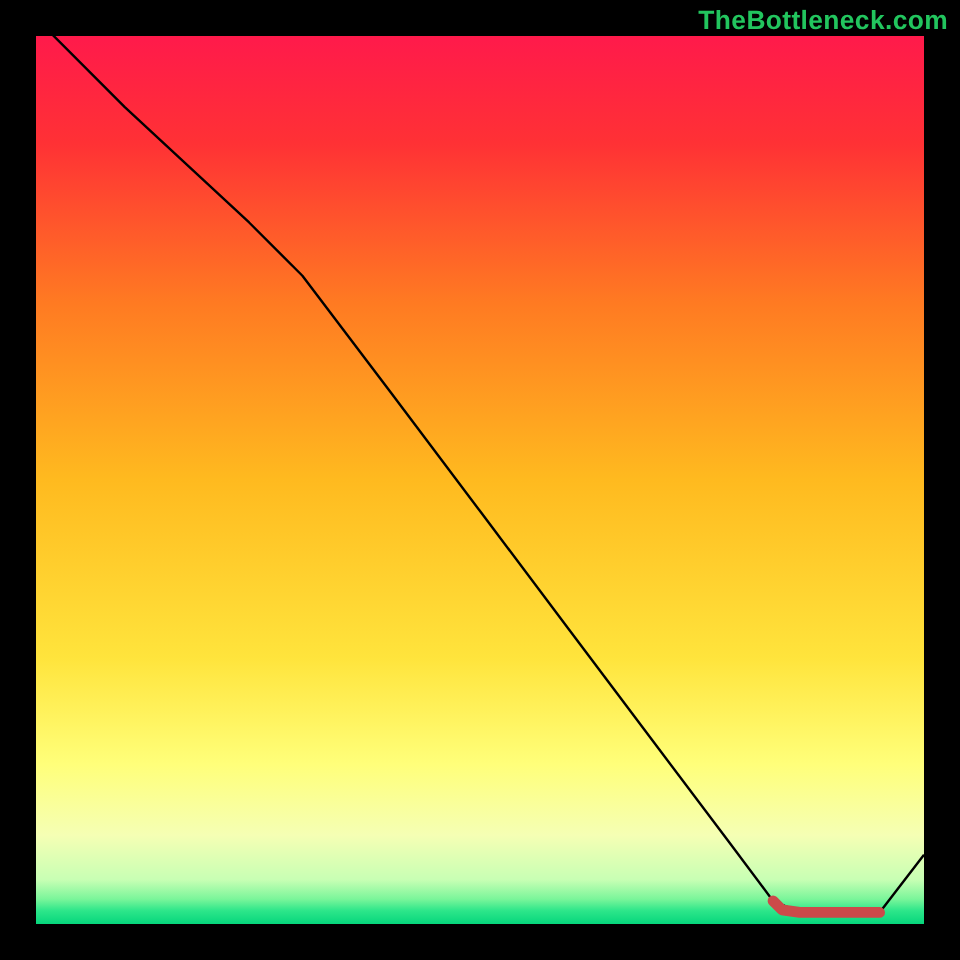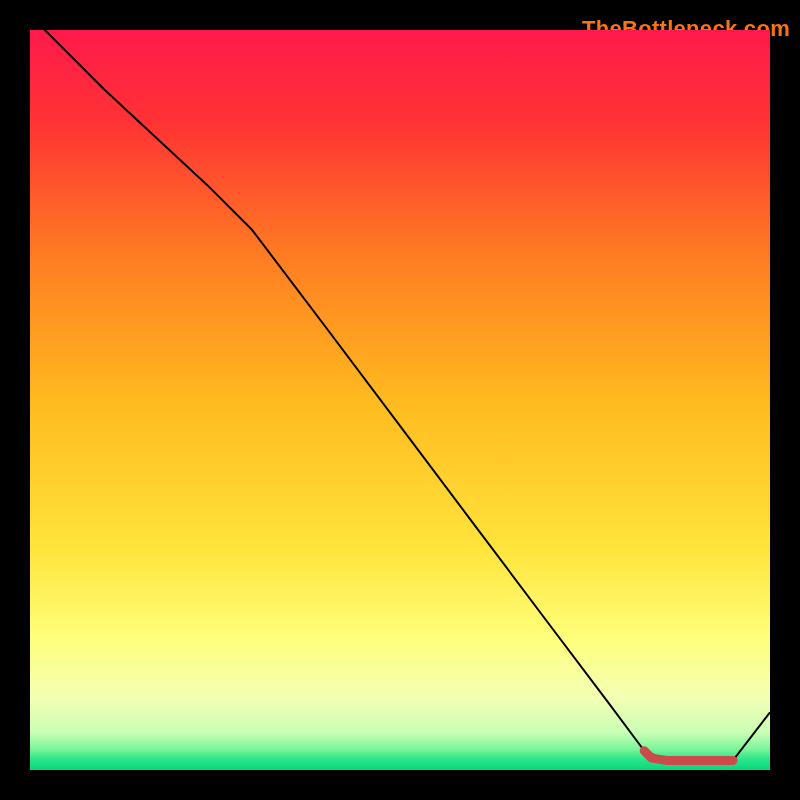--- a/index.html
+++ b/index.html
@@ -5,26 +5,26 @@
   * { margin: 0; padding: 0; box-sizing: border-box; }
   html, body { width: 800px; height: 800px; background: #000; overflow: hidden; }
   .frame {
     position: relative;
     width: 800px;
     height: 800px;
     background: #000;
   }
   .attribution {
     position: absolute;
-    top: 16px;
+    top: 4px;
     right: 10px;
     font-family: Arial, Helvetica, sans-serif;
     font-size: 22px;
     font-weight: bold;
-    color: #f97316;
+    color: #22c55e;
     letter-spacing: 0.3px;
   }
   .plot {
     position: absolute;
     left: 30px;
     top: 30px;
     width: 740px;
     height: 740px;
   }
   .plot svg { display: block; }

